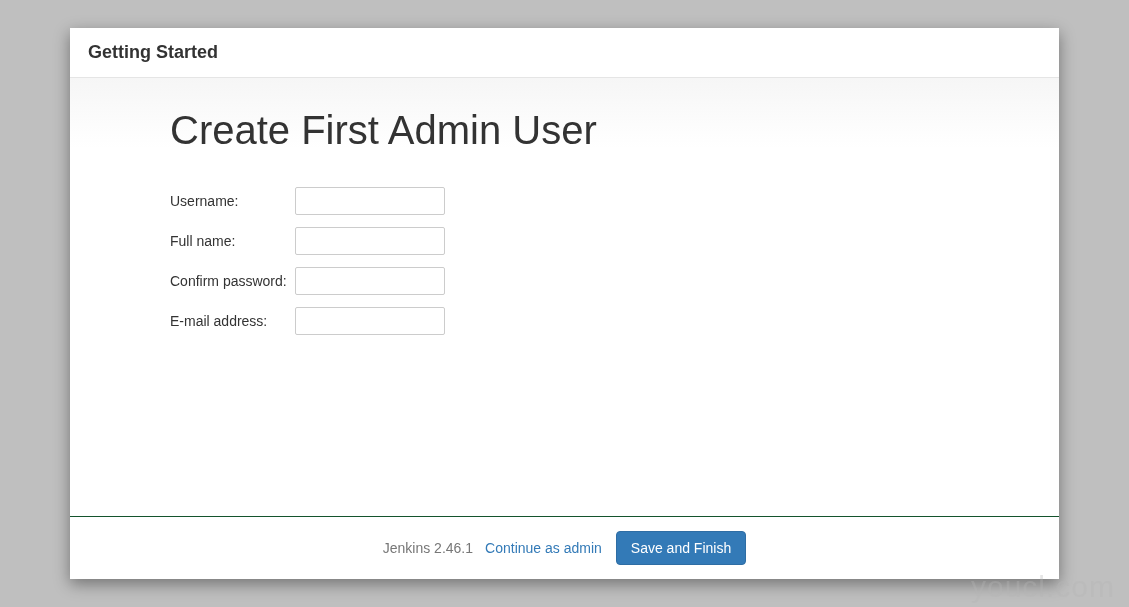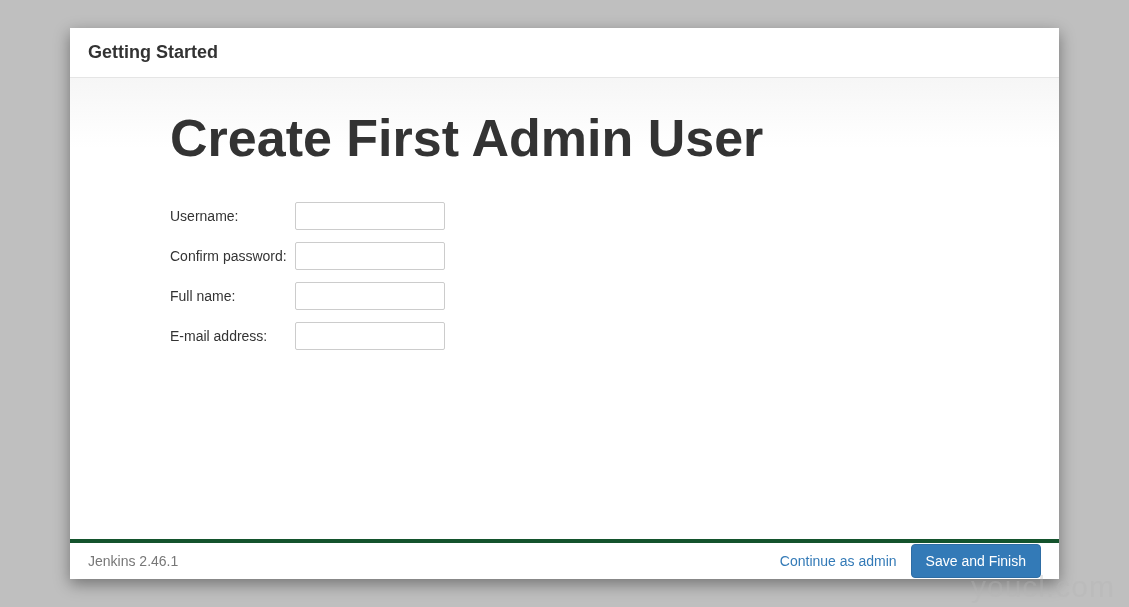--- a/index.html
+++ b/index.html
@@ -36,22 +36,22 @@
       font-weight: bold;
       color: #333;
     }
     .modal-body {
       flex: 1;
       background: linear-gradient(to bottom, #f6f6f6 0%, #ffffff 70px);
       padding: 30px 100px 20px 100px;
       overflow: auto;
     }
     .page-heading {
-      font-size: 52px;
-      font-weight: bold;
+      font-size: 40px;
+      font-weight: normal;
       color: #333;
       margin-bottom: 28px;
     }
     .form-table {
       border-collapse: collapse;
     }
     .form-table td {
       padding: 6px 0;
       vertical-align: middle;
     }
@@ -63,25 +63,25 @@
     }
     .form-input {
       width: 150px;
       height: 28px;
       border: 1px solid #ccc;
       border-radius: 2px;
       padding: 2px 6px;
       font-size: 13px;
     }
     .modal-footer {
-      border-top: 4px solid #14532d;
-      padding: 1px 18px;
+      border-top: 1px solid #14532d;
+      padding: 14px 18px;
       display: flex;
       align-items: center;
-      justify-content: space-between;
+      justify-content: center;
     }
     .footer-left {
       font-size: 14px;
       color: #777;
     }
     .footer-right {
       display: flex;
       align-items: center;
       gap: 2px;
     }
@@ -126,29 +126,29 @@
 
     <table class="form-table">
       <tbody>
       <tr>
         <td class="form-label-cell">Username:</td>
         <td>
           <input type="password" class="form-input" value="" style="">
         </td>
       </tr>
       <tr>
+        <td class="form-label-cell">Full name:</td>
+        <td>
+          <input type="text" class="form-input" value="" style="">
+        </td>
+      </tr>
+      <tr>
         <td class="form-label-cell">Confirm password:</td>
         <td>
           <input type="password" class="form-input" value="" style="">
-        </td>
-      </tr>
-      <tr>
-        <td class="form-label-cell">Full name:</td>
-        <td>
-          <input type="text" class="form-input" value="" style="">
         </td>
       </tr>
       <tr>
         <td class="form-label-cell">E-mail address:</td>
         <td>
           <input type="text" class="form-input" value="" style="">
         </td>
       </tr>
     </tbody>
       </table>

